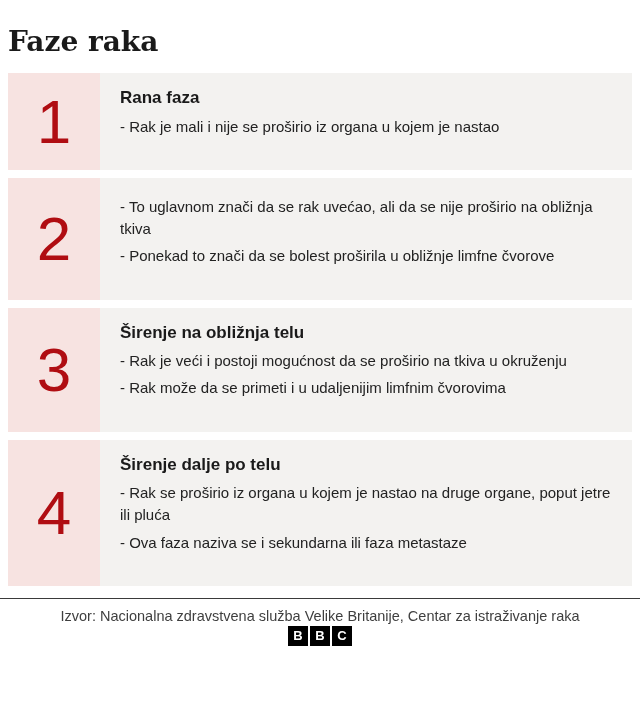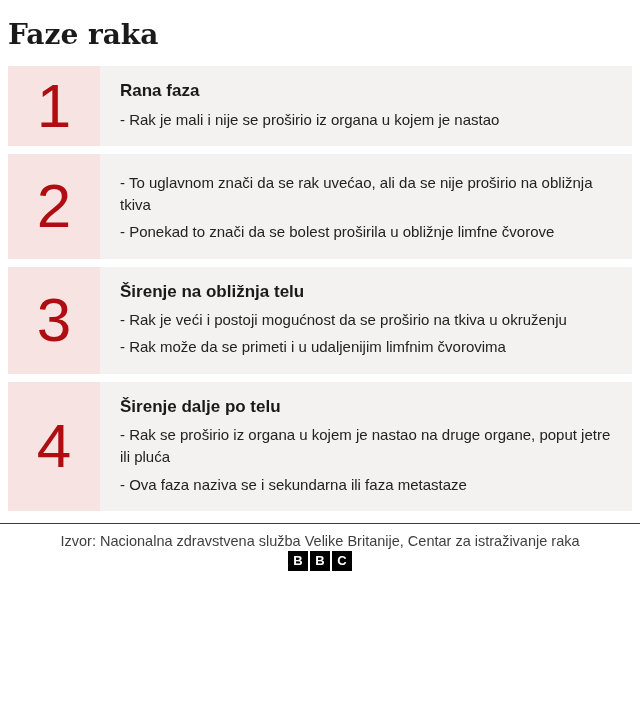--- a/index.html
+++ b/index.html
@@ -6,21 +6,21 @@
   html, body { margin: 0; padding: 0; }
   body {
     width: 640px;
     height: 701px;
     background: #ffffff;
     font-family: "Liberation Sans", sans-serif;
     color: #1f1f1f;
     overflow: hidden;
   }
   .header {
-    padding: 19px 8px 15px 8px;
+    padding: 26px 8px 15px 8px;
   }
   .page-title {
     font-family: "DejaVu Serif", "Liberation Serif", serif;
     font-size: 28px;
     font-weight: bold;
     color: #1a1a1a;
     line-height: 1.15;
   }
   .stages {
     margin: 0 8px;
@@ -37,21 +37,21 @@
     align-items: center;
     justify-content: center;
     font-size: 62px;
     font-weight: 500;
     color: #b00d12;
     line-height: 1;
   }
   .stage-content {
     flex: 1;
     background: #f3f2f0;
-    padding: 13px 16px 15px 20px;
+    padding: 13px 16px 32px 20px;
   }
   .stage-heading {
     font-size: 17px;
     font-weight: bold;
     color: #1a1a1a;
     line-height: 1.45;
     margin: 0 0 2px 0;
   }
   .stage-point {
     font-size: 15px;

